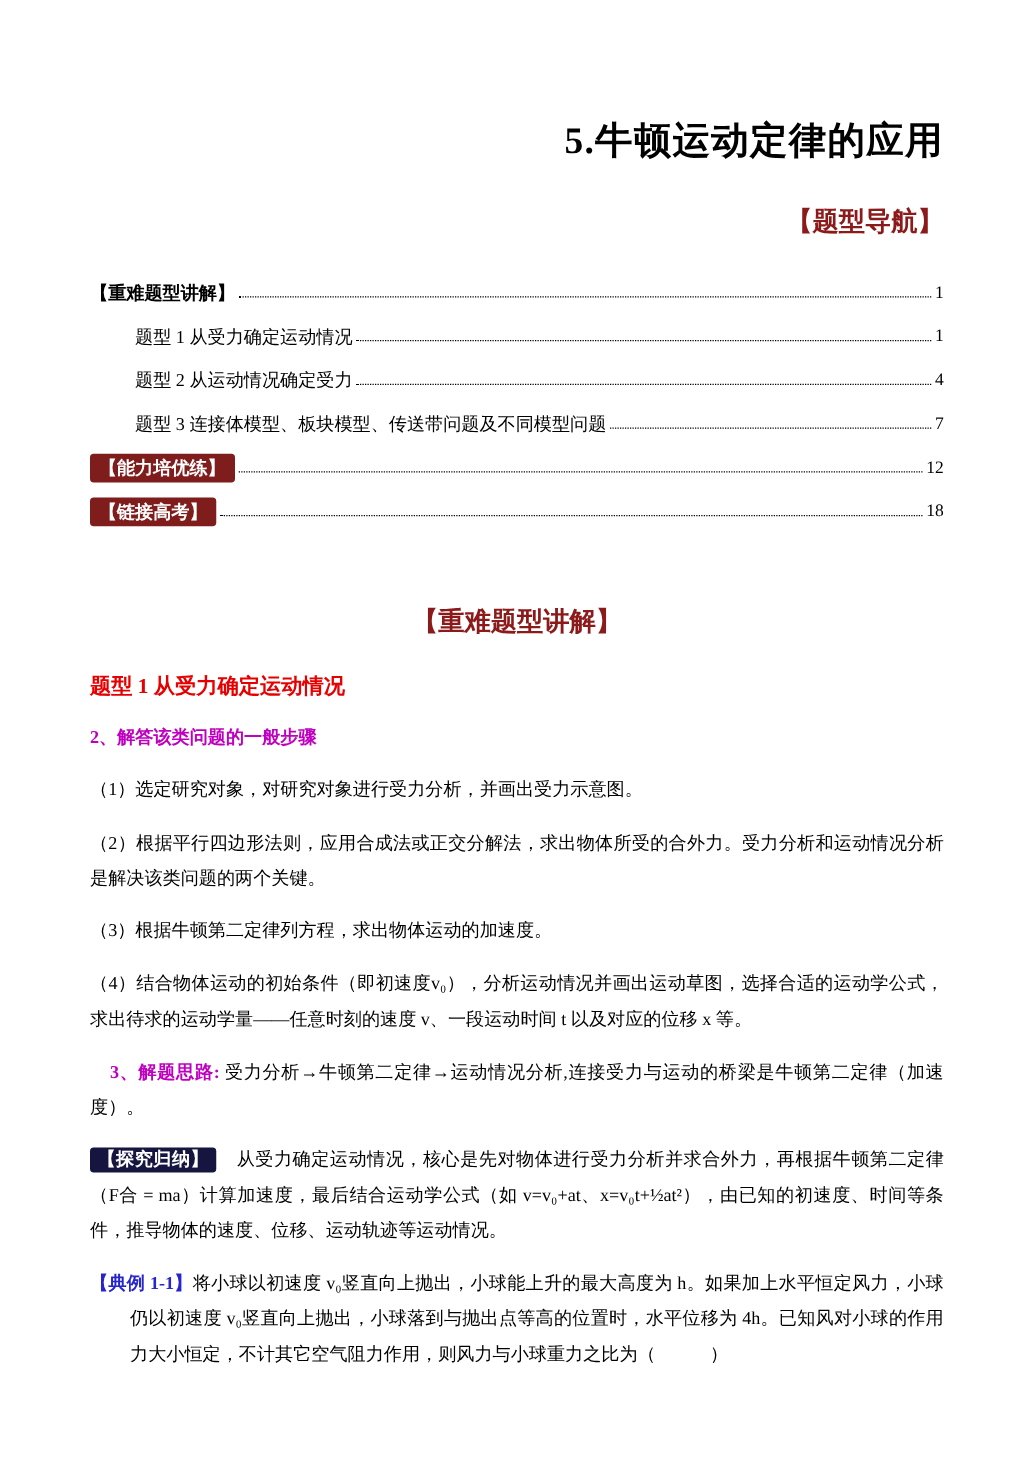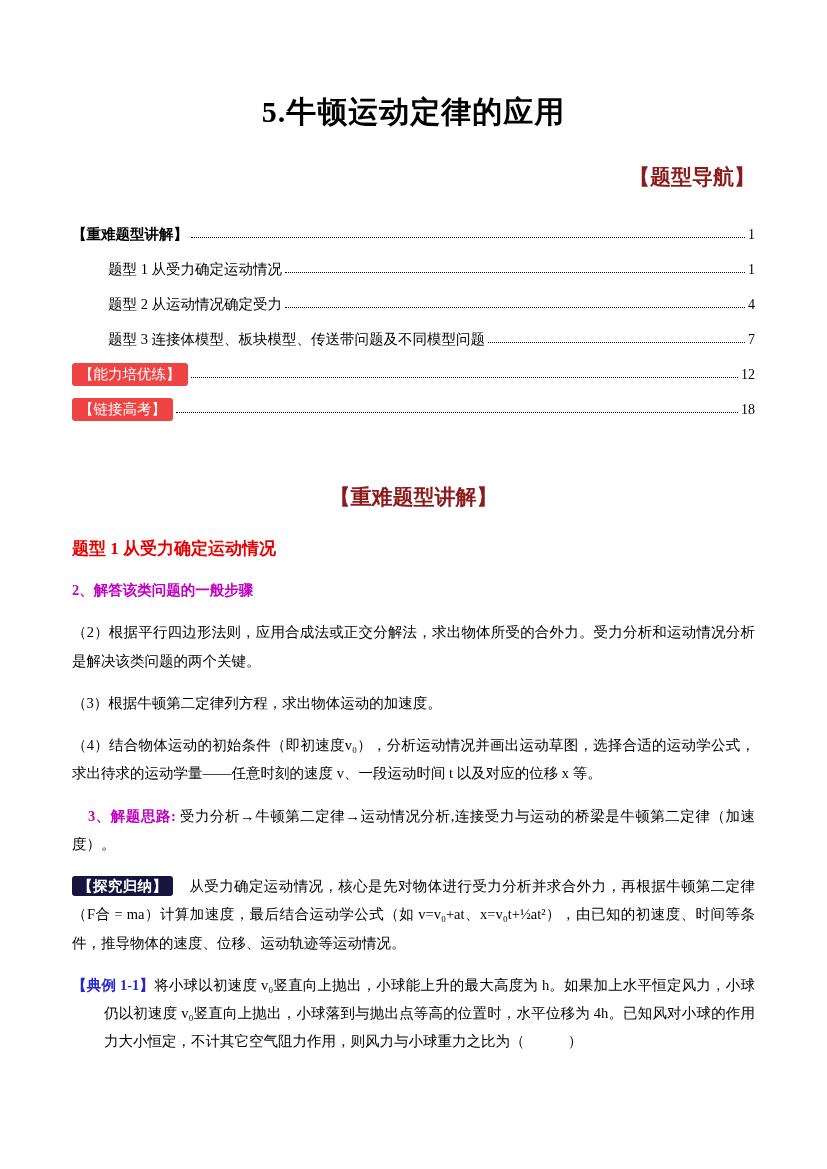--- a/index.html
+++ b/index.html
@@ -9,21 +9,21 @@
     margin: 0 auto;
     box-sizing: border-box;
     padding: 92px 72px 40px 72px;
     background: #ffffff;
     font-family: "Liberation Serif", "DejaVu Serif", serif;
     color: #000000;
     overflow: hidden;
   }
   .doc-title {
     margin: 0 0 30px 0;
-    text-align: center;
+    text-align: right;
     font-size: 30px;
     font-weight: bold;
     letter-spacing: 1px;
   }
   .nav-heading {
     margin: 0 0 26px 0;
     text-align: right;
     font-size: 21px;
     font-weight: bold;
     color: #8b1a1a;
@@ -41,23 +41,23 @@
     flex: 1;
     height: 0.95em;
     margin: 0 3px;
     box-sizing: border-box;
     border-bottom: 1.6px dotted #000;
     align-self: center;
     transform: translateY(-3px);
   }
   .toc-page { white-space: nowrap; font-size: 14px; }
   .badge-dark {
-    background: #ef4444;
+    background: #7f1d1d;
     color: #ffffff;
-    font-weight: normal;
+    font-weight: bold;
     padding: 2px 7px;
     border-radius: 3px;
   }
   .section-heading {
     margin: 0 0 26px 0;
     text-align: center;
     font-size: 21px;
     font-weight: bold;
     color: #8b1a1a;
   }
@@ -139,20 +139,21 @@
 
   </div>
 
   <h2 class="section-heading">【重难题型讲解】</h2>
 
   <h3 class="topic-heading">题型 1 从受力确定运动情况</h3>
 
 
   <p class="para magenta-line">2、解答该类问题的一般步骤</p>
 
+  <p class="para">（1）选定研究对象，对研究对象进行受力分析，并画出受力示意图。</p>
   <p class="para">（2）根据平行四边形法则，应用合成法或正交分解法，求出物体所受的合外力。受力分析和运动情况分析是解决该类问题的两个关键。</p>
   <p class="para">（3）根据牛顿第二定律列方程，求出物体运动的加速度。</p>
   <p class="para">（4）结合物体运动的初始条件（即初速度v₀），分析运动情况并画出运动草图，选择合适的运动学公式，求出待求的运动学量——任意时刻的速度 v、一段运动时间 t 以及对应的位移 x 等。</p>
 
   <p class="para">
     <span class="lead-magenta">3、解题思路:</span><span> 受力分析→牛顿第二定律→运动情况分析,连接受力与运动的桥梁是牛顿第二定律（加速度）。</span>
   </p>
 
   <p class="para">
     <span class="summary-badge">【探究归纳】</span><span>从受力确定运动情况，核心是先对物体进行受力分析并求合外力，再根据牛顿第二定律（F合 = ma）计算加速度，最后结合运动学公式（如 v=v₀+at、x=v₀t+½at²），由已知的初速度、时间等条件，推导物体的速度、位移、运动轨迹等运动情况。</span>

